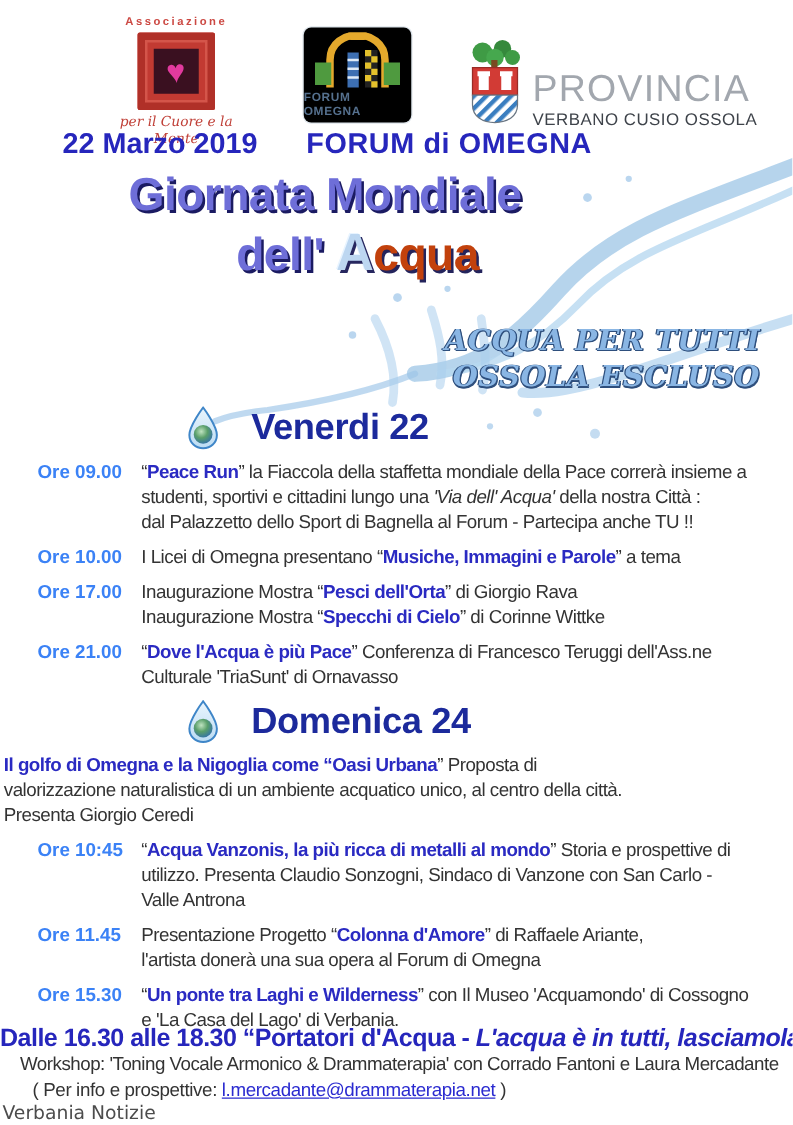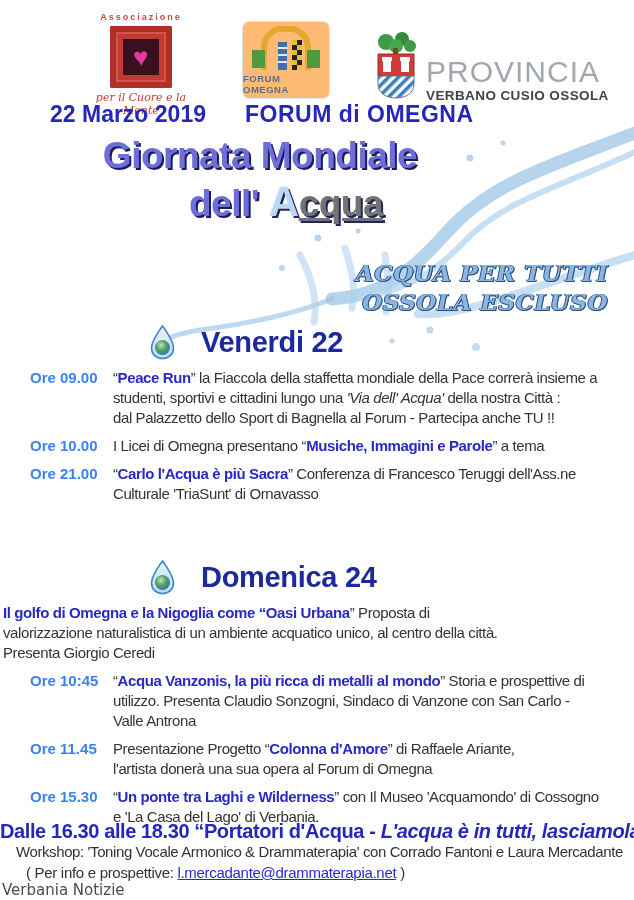--- a/index.html
+++ b/index.html
@@ -14,43 +14,43 @@
   
   .assoc{left:86px;top:12px;width:110px;text-align:center;}
   .assoc-top{font-size:9px;letter-spacing:2px;color:#cc4943;font-weight:bold;}
   .assoc-art{width:62px;height:62px;margin:4px auto 3px auto;background:#c23a32;
     border-radius:2px;display:flex;align-items:center;justify-content:center;
     box-shadow:inset 0 0 0 6px #b03028, inset 0 0 0 8px #d4554a;}
   .assoc-heart-box{width:36px;height:36px;background:#3a1020;display:flex;align-items:center;justify-content:center;}
   .assoc-heart{color:#e23a9e;font-size:26px;line-height:1;transform:rotate(-4deg);}
   .assoc-bottom{font-family:"DejaVu Serif", serif;font-style:italic;font-size:11px;color:#c04038;}
 
-  .forumlogo{left:243px;top:22px;width:86px;height:76px;background:#fdba74;border-radius:6px;
+  .forumlogo{left:243px;top:22px;width:86px;height:76px;background:#000000;border-radius:6px;
     display:flex;flex-direction:column;align-items:center;justify-content:center;box-shadow:0 0 0 1px #dde4ea;}
   .forum-label{font-size:9.5px;font-weight:bold;color:#55708e;letter-spacing:0.5px;margin-top:1px;}
 
   .prov{left:372px;top:28px;display:flex;align-items:center;}
   .prov-text{margin-left:6px;}
   .prov-name{font-size:30px;color:#a2a7ae;letter-spacing:1px;line-height:30px;font-weight:400;margin-top:29px;}
-  .prov-sub{font-size:13.5px;font-weight:bold;color:#3e434a;letter-spacing:0.4px;margin-top:1px;}
+  .prov-sub{font-size:13.5px;font-weight:normal;color:#3e434a;letter-spacing:0.4px;margin-top:1px;}
 
   
   .dateline{left:0;top:101px;width:634px;}
   .dateline .date{position:absolute;left:50px;top:0;font-size:23px;font-weight:bold;color:#2626bc;}
   .dateline .venue{position:absolute;left:245px;top:0;font-size:23px;font-weight:bold;color:#2626bc;letter-spacing:0.5px;}
 
   
   .title-block{left:0;top:133px;width:520px;text-align:center;z-index:3;}
   .title-l1,.title-l2{
     font-size:37px;font-weight:bold;letter-spacing:-0.5px;
     color:#6e6ed8;text-shadow:2px 2px 0 #1b1b62;line-height:46px;white-space:nowrap;
   }
   .title-l2{margin-left:52px;}
   .acqua-a{color:#bdd7f1;text-shadow:2px 2px 0 #27275f, -1px -1px 0 #e8f4ff;font-size:42px;}
-  .acqua-rest{color:#737373;text-shadow:2px 2px 0 #24245c;text-decoration:underline;}
+  .acqua-rest{color:#c2410c;text-shadow:2px 2px 0 #24245c;}
 
   
   .motto{right:26px;top:258px;text-align:right;z-index:3;
     font-family:"DejaVu Serif", serif;font-weight:bold;font-style:italic;
     font-size:23px;line-height:29px;color:#8ab6e4;letter-spacing:0.5px;white-space:nowrap;
     text-shadow:1px 1px 0 #2e4f7d, -1px 0 0 #2e4f7d, 0 1px 0 #2e4f7d, 1px 0 0 #2e4f7d;}
 
   
   .splash{left:0;top:0;width:634px;height:900px;z-index:1;pointer-events:none;}
 
@@ -198,23 +198,30 @@
           <div class="line"><span class="seg-n">dal Palazzetto dello Sport di Bagnella al Forum  -  Partecipa anche TU !!</span></div>
         </div>
       </div>
       <div class="event">
         <div class="time">Ore 10.00</div>
         <div class="lines">
           <div class="line"><span class="seg-n">I Licei di Omegna presentano  “</span><span class="seg-b">Musiche, Immagini e Parole</span><span class="seg-n">”  a tema</span></div>
         </div>
       </div>
       <div class="event">
+        <div class="time">Ore 17.00</div>
+        <div class="lines">
+          <div class="line"><span class="seg-n">Inaugurazione Mostra  “</span><span class="seg-b">Pesci dell'Orta</span><span class="seg-n">”  di Giorgio Rava</span></div>
+          <div class="line"><span class="seg-n">Inaugurazione Mostra  “</span><span class="seg-b">Specchi di Cielo</span><span class="seg-n">”  di Corinne Wittke</span></div>
+        </div>
+      </div>
+      <div class="event">
         <div class="time">Ore 21.00</div>
         <div class="lines">
-          <div class="line"><span class="seg-n">“</span><span class="seg-b">Carlo l'Acqua è più Sacra</span><span class="seg-n">”  Conferenza di Francesco Teruggi  dell'Ass.ne</span></div>
+          <div class="line"><span class="seg-n">“</span><span class="seg-b">Dove l'Acqua è più Pace</span><span class="seg-n">”  Conferenza di Francesco Teruggi  dell'Ass.ne</span></div>
           <div class="line"><span class="seg-n">Culturale 'TriaSunt' di Ornavasso</span></div>
         </div>
       </div>
     </div>
 </div>
 
 <div class="abs section section-domenica">
   <div class="section-head">
     <svg width="25" height="35" viewBox="0 0 25 35">
       <path d="M12.5,1 C12.5,1 1.5,15.5 1.5,23 C1.5,29.3 6.4,33.5 12.5,33.5 C18.6,33.5 23.5,29.3 23.5,23 C23.5,15.5 12.5,1 12.5,1 Z" fill="url(#dropGrad)" stroke="#3f86c8" stroke-width="1.6"></path>

